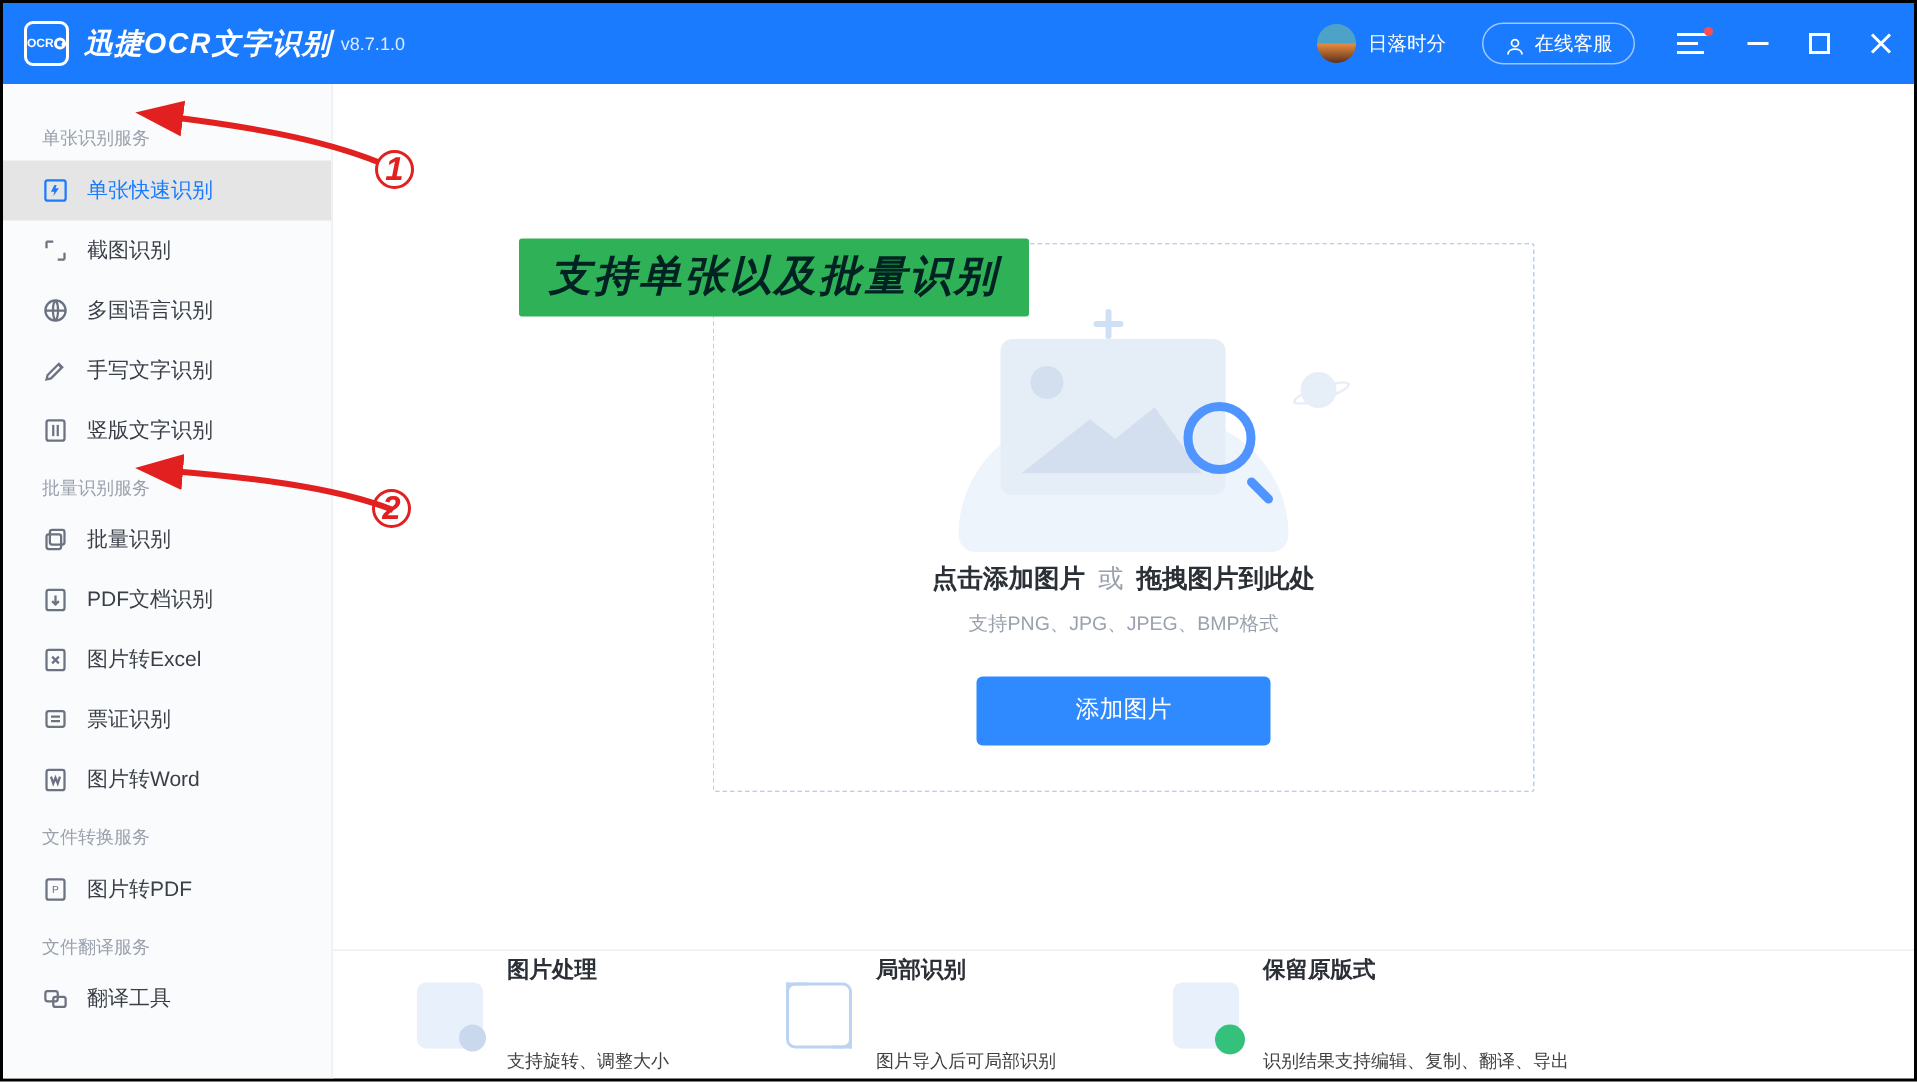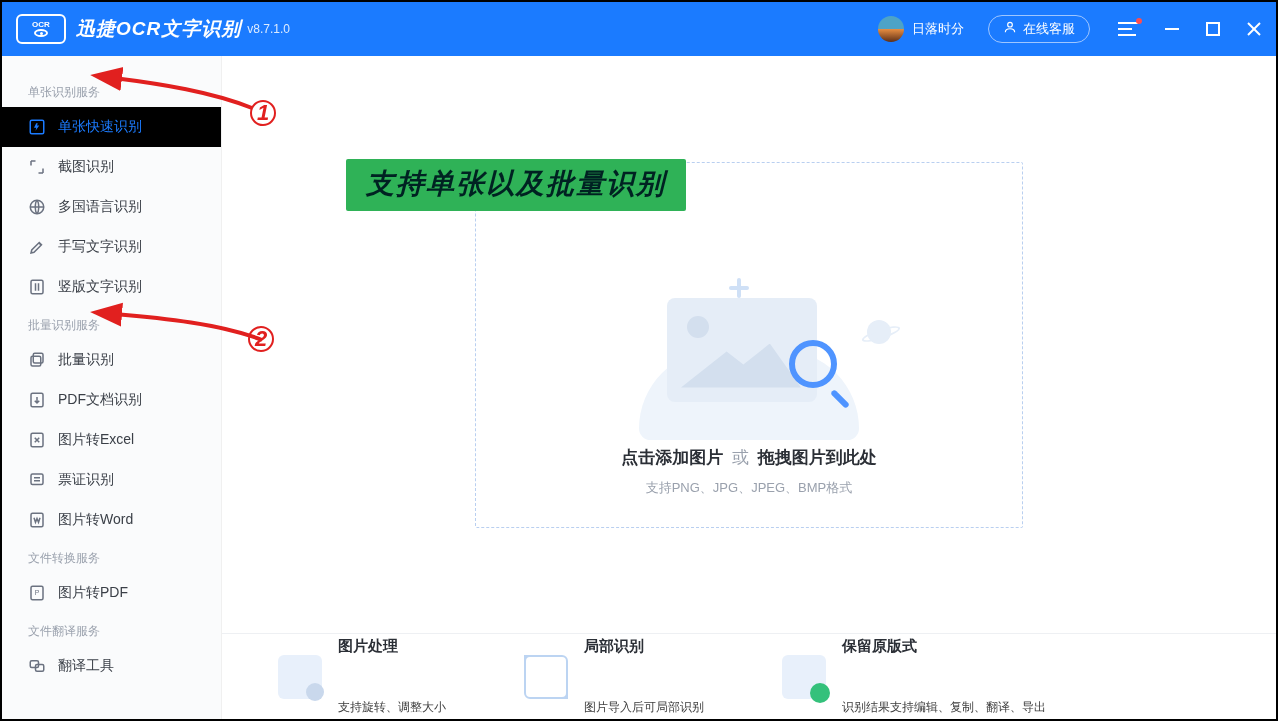--- a/index.html
+++ b/index.html
@@ -1,39 +1,39 @@
 <!DOCTYPE html>
 <html><head>
 <meta charset="utf-8">
 <style>
   * { margin: 0; padding: 0; box-sizing: border-box; font-family: "Microsoft YaHei", Arial, sans-serif; }
   body { width: 1278px; height: 721px; overflow: hidden; background: #fff; border: 2px solid #000; }
   .titlebar { height: 54px; background: #1b7bff; display: flex; align-items: center; padding: 0 14px; color: #fff; }
-  .logo-badge { width: 50px; height: 30px; border: 2px solid #fff; border-radius: 6px; display: flex; flex-direction: column; align-items: center; justify-content: center; font-size: 9px; font-weight: bold; margin-right: 10px; }
+  .logo-badge { width: 30px; height: 30px; border: 2px solid #fff; border-radius: 6px; display: flex; align-items: center; justify-content: center; font-size: 9px; font-weight: bold; margin-right: 10px; }
   .logo-badge .eye { width: 14px; height: 8px; border: 2px solid #fff; border-radius: 50%; position: relative; }
   .logo-badge .eye::after { content: ""; position: absolute; width: 3px; height: 3px; background: #fff; border-radius: 50%; top: 0.5px; left: 3.5px; }
   .app-title { font-size: 19px; font-weight: bold; letter-spacing: 1px; font-style: italic; }
   .app-ver { font-size: 12px; margin-left: 6px; opacity: 0.85; }
   .title-spacer { flex: 1; }
   .user-area { display: flex; align-items: center; margin-right: 24px; }
   .avatar { width: 26px; height: 26px; border-radius: 50%; background: linear-gradient(180deg,#4da3c7 0%,#4da3c7 48%,#e38a3f 52%,#5d2f18 100%); margin-right: 8px; }
   .user-name { font-size: 13px; }
-  .cs-btn { border: 1.5px solid #9ec6ff; border-radius: 16px; padding: 4px 14px; font-size: 13px; display: flex; align-items: flex-start; gap: 6px; cursor: pointer; }
+  .cs-btn { border: 1.5px solid #9ec6ff; border-radius: 16px; padding: 4px 14px; font-size: 13px; display: flex; align-items: flex-end; gap: 6px; cursor: pointer; }
   .win-ctrl { display: flex; align-items: center; gap: 26px; margin-left: 28px; }
   .win-ctrl > * { cursor: pointer; display: flex; align-items: center; }
   .menu-icon { position: relative; width: 20px; height: 14px; }
   .menu-icon span { position: absolute; left: 0; width: 20px; height: 2px; background: #fff; }
   .menu-icon span:nth-child(1){ top:0;} .menu-icon span:nth-child(2){ top:6px; width:14px;} .menu-icon span:nth-child(3){ top:12px; width:18px;}
   .menu-dot { position: absolute; right: -4px; top: -4px; width: 6px; height: 6px; background: #ff4d4f; border-radius: 50%; }
 
   .body { display: flex; height: calc(100% - 54px); }
   .sidebar { width: 220px; background: #fafbfc; border-right: 1px solid #f0f0f0; padding-top: 18px; overflow-y: auto; }
   .side-section { font-size: 12px; color: #9aa1ad; padding: 10px 26px 6px; }
   .side-item { display: flex; align-items: center; gap: 12px; height: 40px; padding: 0 26px; font-size: 14px; color: #3a3f47; cursor: pointer; }
-  .side-item.active { background: #000000; color: #1b7bff; }
+  .side-item.active { background: #e5e5e5; color: #1b7bff; }
   .side-icon { width: 18px; height: 18px; display: flex; align-items: center; justify-content: center; color: #6b7280; }
   .side-item.active .side-icon { color: #1b7bff; }
 
   .main { flex: 1; position: relative; display: flex; flex-direction: column; }
   .drop-area { flex: 1; display: flex; align-items: center; justify-content: center; position: relative; }
   .drop-box { width: 548px; height: 366px; border: 1.6px dashed #b9cff0; border-radius: 2px; display: flex; flex-direction: column; align-items: center; justify-content: flex-end; padding-bottom: 30px; position: relative; }
   .banner { position: absolute; top: -4px; left: -130px; background: #2fb257; color: #022; font-size: 28px; font-weight: 700; font-style: italic; padding: 6px 20px 8px; border-radius: 2px; letter-spacing: 2px; }
   .placeholder-art { position: relative; width: 260px; height: 160px; margin-bottom: 6px; }
   .cloud { position: absolute; bottom: 0; left: 20px; width: 220px; height: 90px; background: #eef4fb; border-radius: 110px 110px 16px 16px; }
   .thumb { position: absolute; left: 48px; top: 18px; width: 150px; height: 104px; background: #e5edf7; border-radius: 8px; }
@@ -253,20 +253,21 @@
               <div class="ring"></div>
               <div class="handle"></div>
             </div>
         </div>
         <div class="drop-text">
           <span>点击添加图片</span>
           <span class="thin">或</span>
           <span>拖拽图片到此处</span>
         </div>
         <div class="drop-sub">支持PNG、JPG、JPEG、BMP格式</div>
+        <button class="add-btn">添加图片</button>
       </div>
     </div>
 
     <div class="anno" style="left:-120px; top:16px;">
       <svg width="180" height="70">
           <defs>
             <marker id="ah1" markerWidth="10" markerHeight="10" refX="2" refY="3" orient="auto">
               <path d="M0,0 L0,6 L8,3 z" fill="#e1201f"></path>
             </marker>
           </defs>

